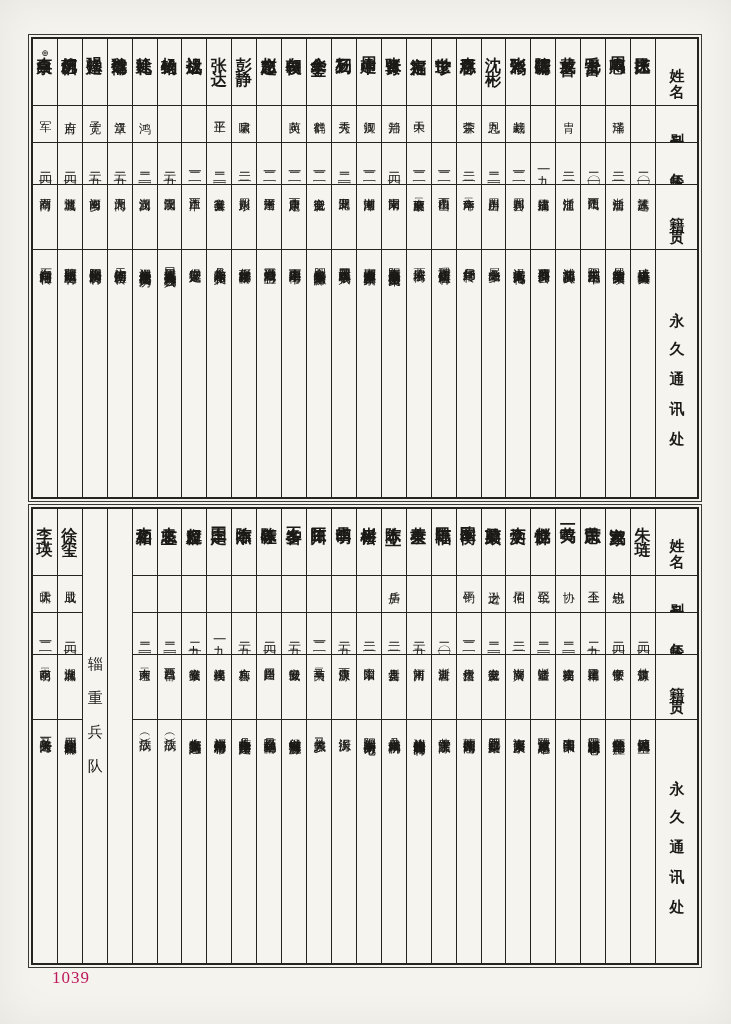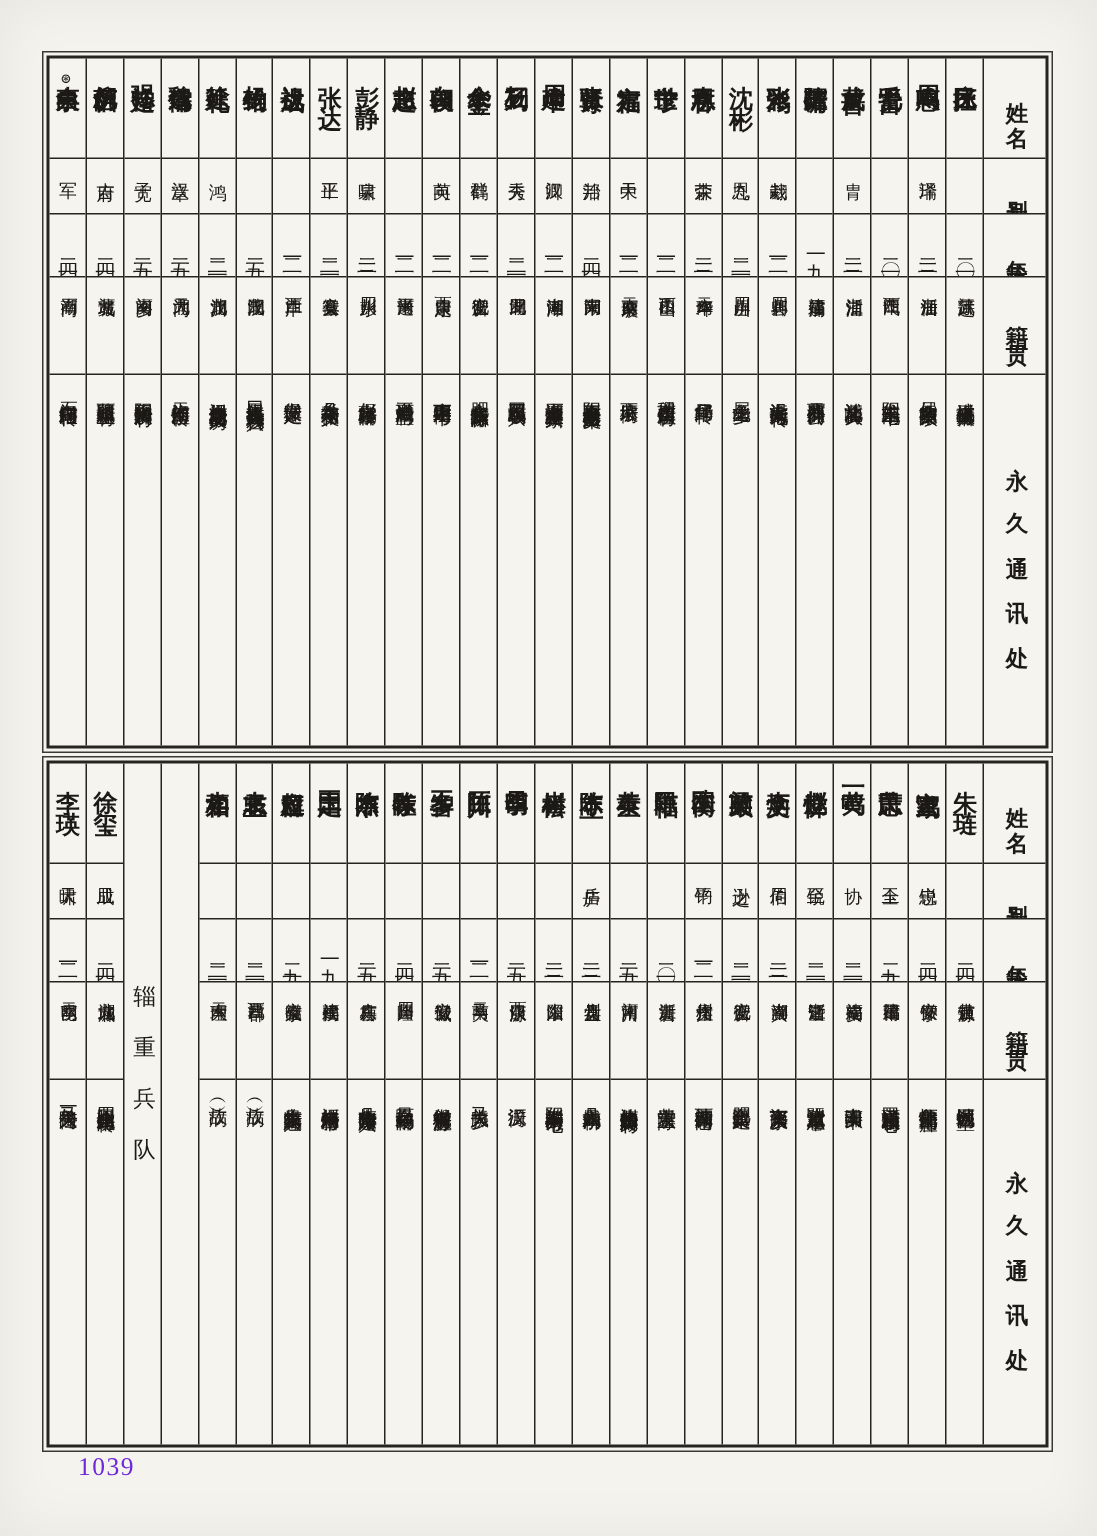--- a/index.html
+++ b/index.html
@@ -66,21 +66,21 @@
   .h-age{font-size:14px;letter-spacing:2px;}
   .h-native{font-size:15px;letter-spacing:12px;}
   .h-addr{font-size:15px;letter-spacing:30px;}
   .head-col .r1,.head-col .r2,.head-col .r4,.head-col .r5{justify-content:center;padding-top:0;}
 
   .fullcol{justify-content:flex-start;align-items:center;}
   .divtxt{font-size:15px;letter-spacing:34px;padding-top:135px;}
 
   .page-number{
     position:absolute;left:52px;top:968px;
-    font-size:17px;color:#6d28d9;letter-spacing:1px;
+    font-size:17px;color:#be185d;letter-spacing:1px;
   }
 </style>
 </head>
 <body>
 
 <div class="page">
 
   <div class="table-block tb-top">
     <div class="col head-col">
       <div class="cell r1">

